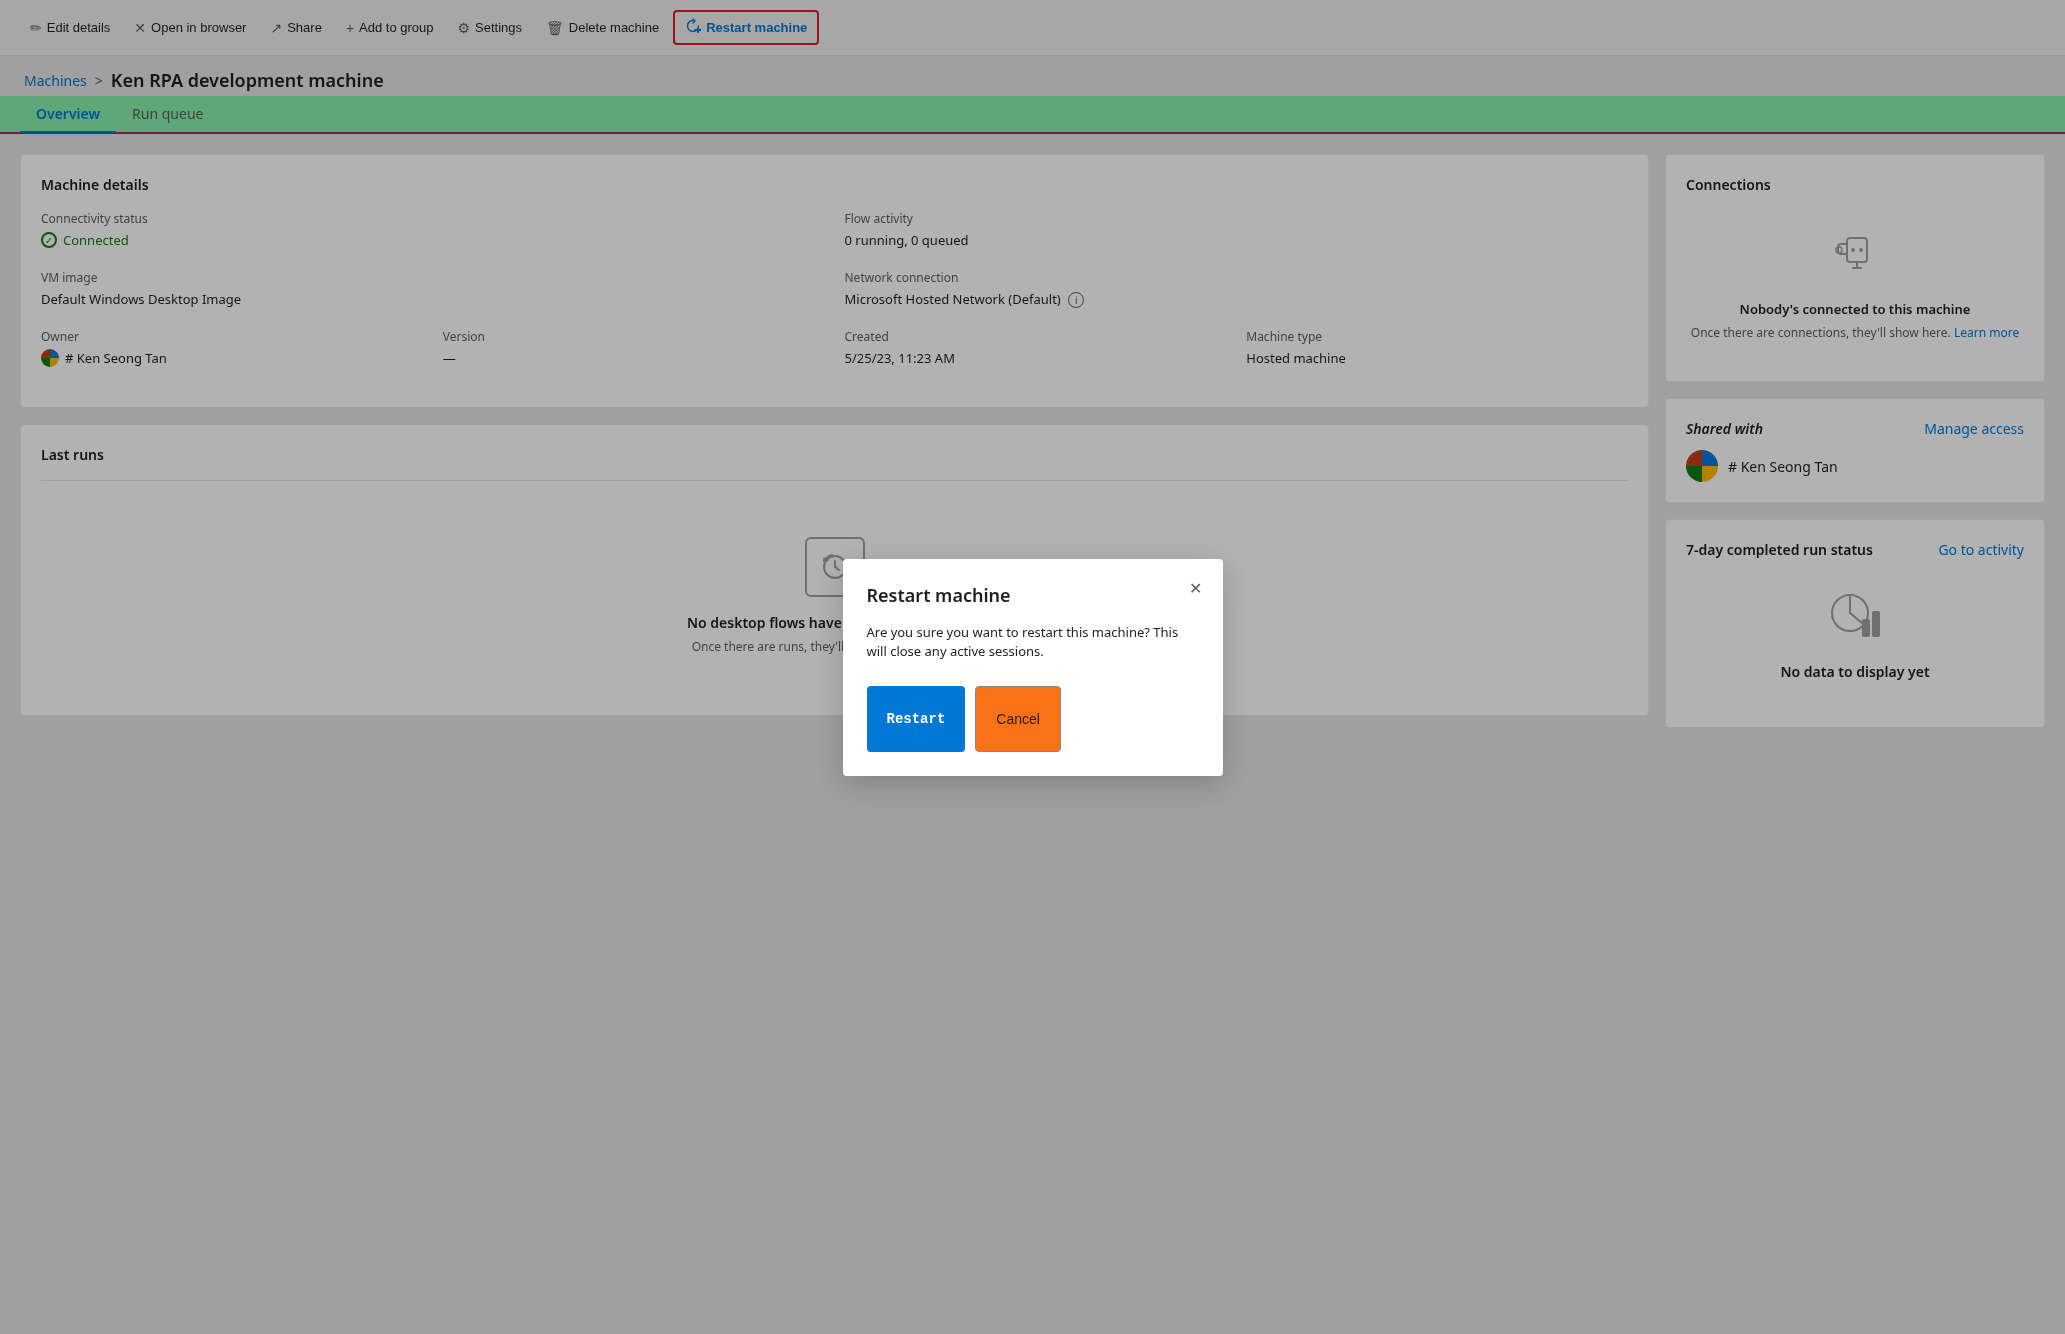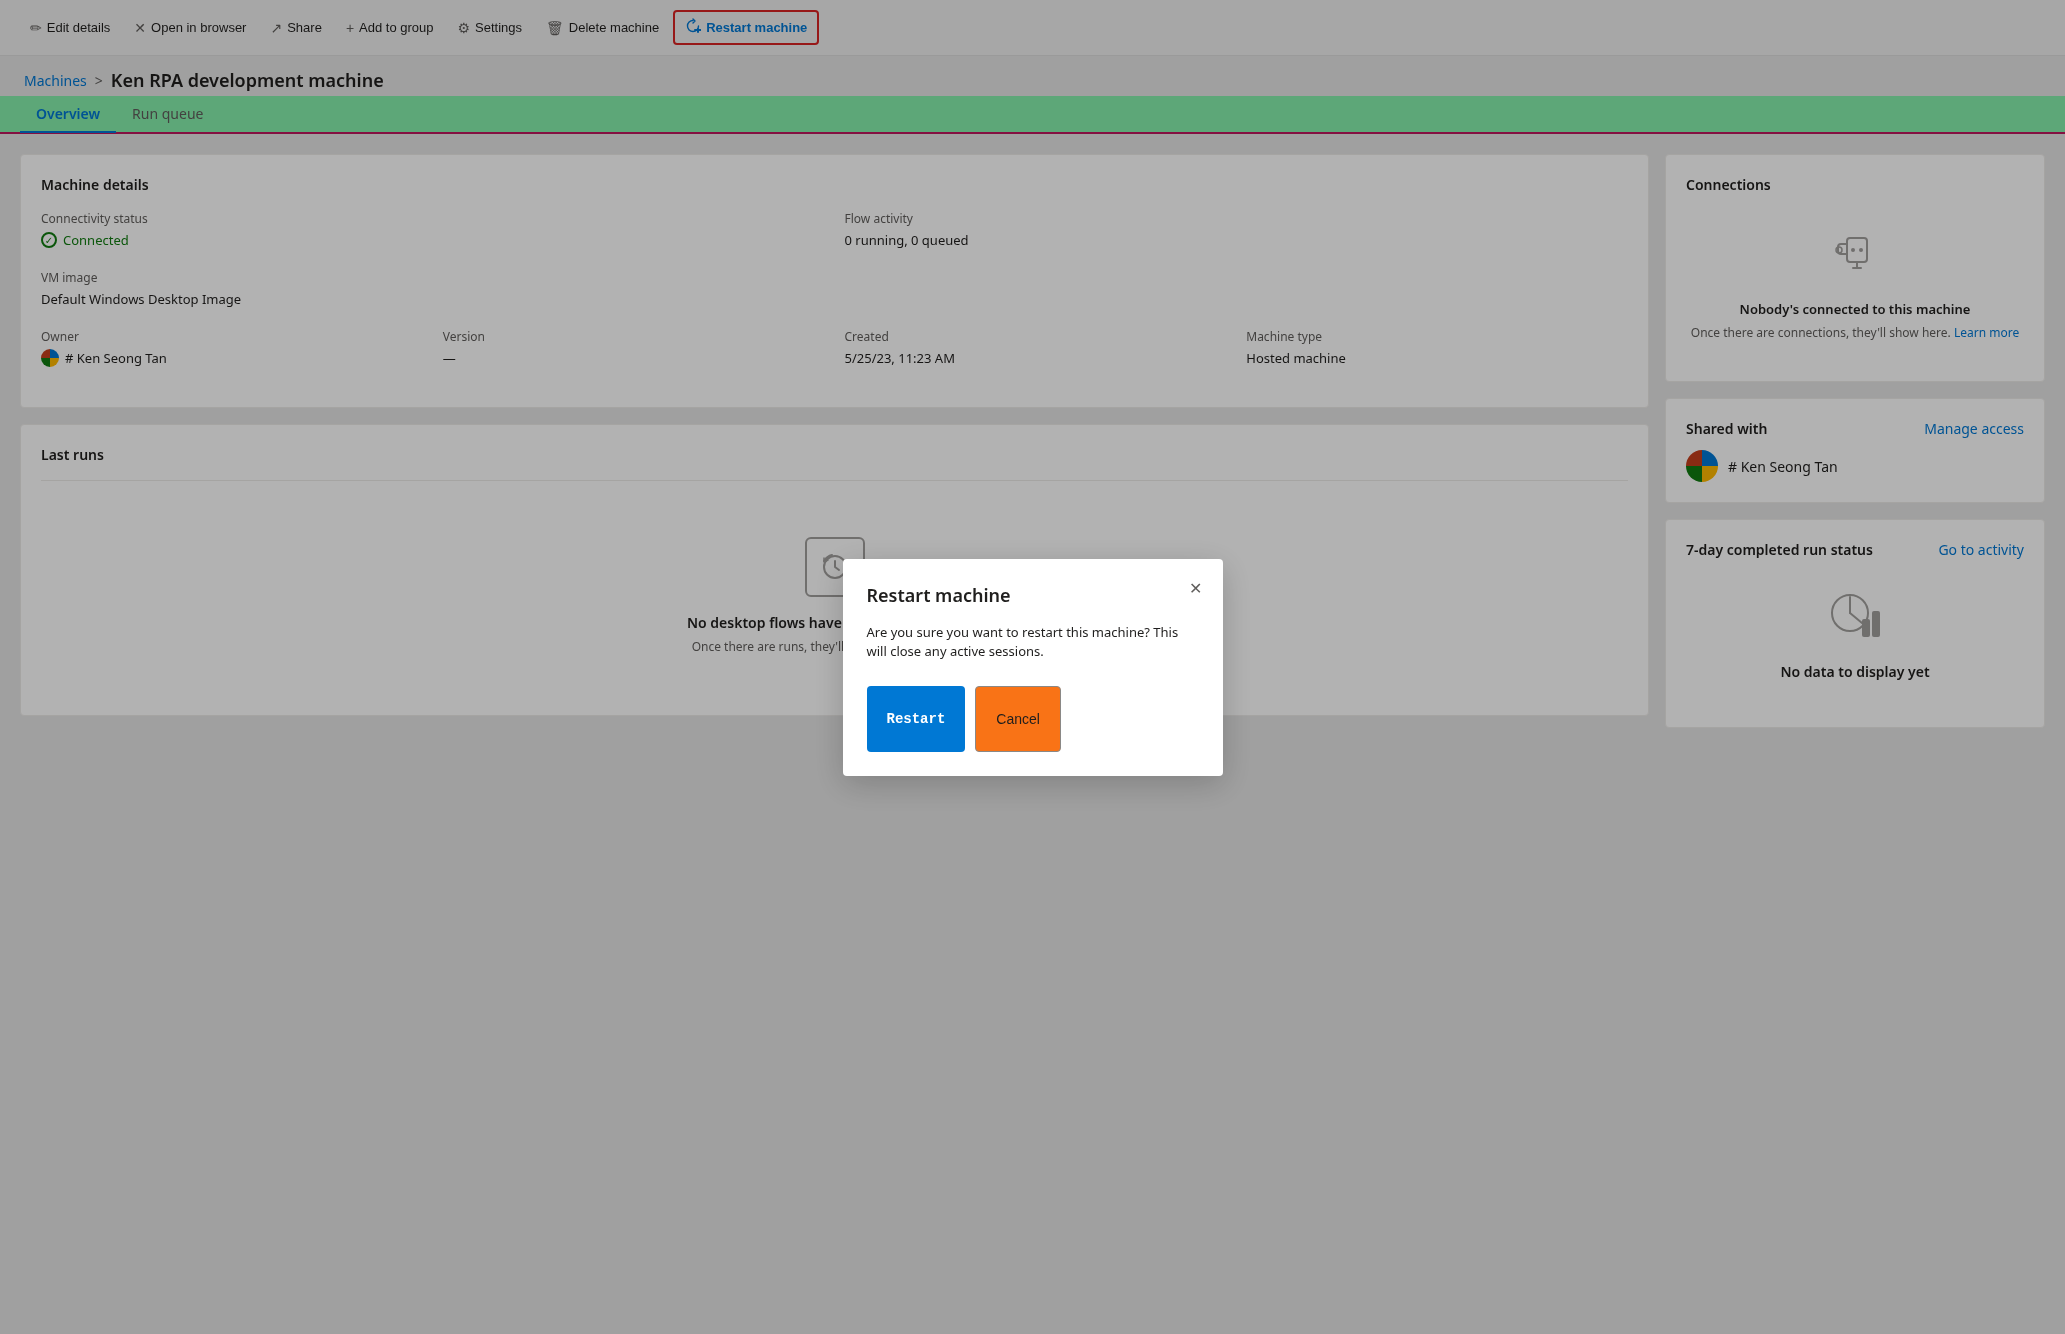--- a/index.html
+++ b/index.html
@@ -402,20 +402,27 @@
             <span>Connected</span>
           </div>
         </div>
         <div>
           <div class="detail-label">Flow activity</div>
           <div class="detail-value">0 running, 0 queued</div>
         </div>
         <div>
           <div class="detail-label">VM image</div>
           <div class="detail-value">Default Windows Desktop Image</div>
+        </div>
+        <div>
+          <div class="detail-label">Network connection</div>
+          <div class="detail-value">
+            <span>Microsoft Hosted Network (Default)</span>
+            <span class="info-icon">i</span>
+          </div>
         </div>
       </div>
       <div class="details-grid" style="grid-template-columns: repeat(4,1fr);">
         <div>
           <div class="detail-label">Owner</div>
           <div class="detail-value owner-row">
             <span class="avatar-small">
               <span class="avatar-quad">
                 <span></span>
                   <span></span>
@@ -481,21 +488,21 @@
         <div class="connections-title">Nobody's connected to this machine</div>
         <div class="connections-desc">
           <span>Once there are connections, they'll show here.</span>
           <a class="link" href="#">Learn more</a>
         </div>
       </div>
     </div>
 
     <div class="card">
       <div class="card-header">
-        <span class="card-title" style="margin-bottom:0;">Shared with</span>
+        <span class="card-title" style="margin-bottom:0;font-style:italic;">Shared with</span>
         <a class="link" href="#">Manage access</a>
       </div>
       <div class="shared-row">
         <span class="avatar-large">
           <span class="avatar-quad">
             <span></span>
               <span></span>
               <span></span>
               <span></span>
           </span>

